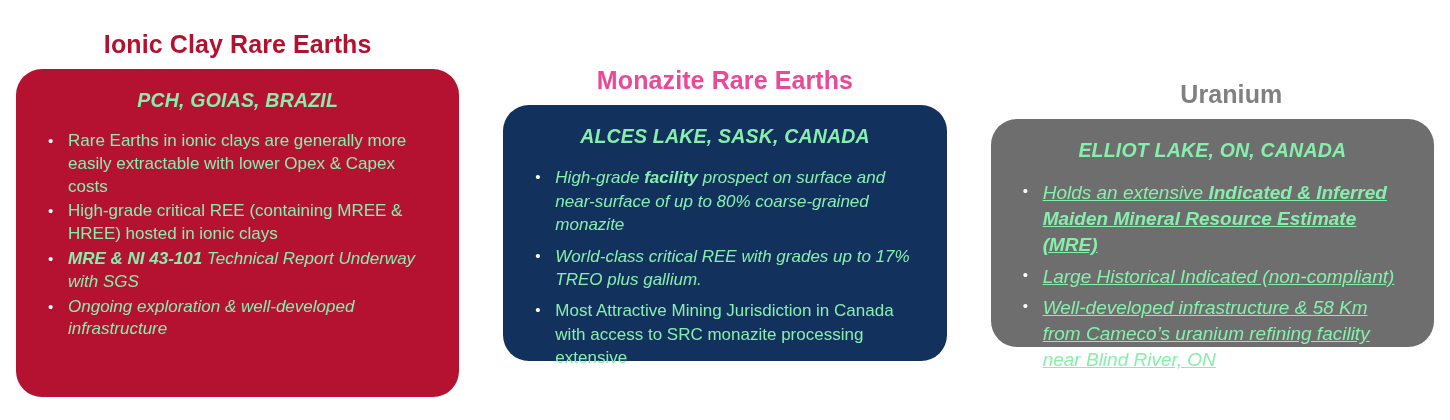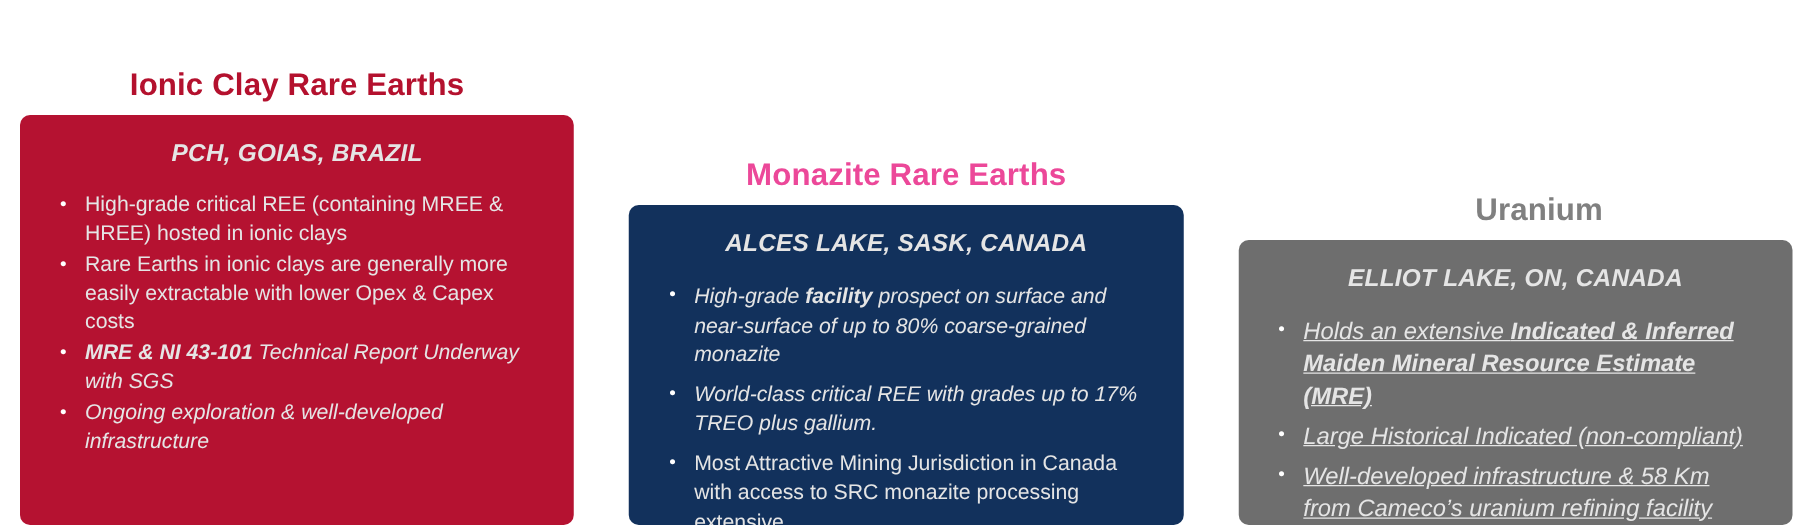--- a/index.html
+++ b/index.html
@@ -12,21 +12,21 @@
     background: #ffffff;
     font-family: "Liberation Sans", sans-serif;
     overflow: hidden;
   }
   .board {
     position: relative;
     width: 1450px;
     height: 420px;
     display: flex;
     flex-direction: row;
-    align-items: flex-end;
+    align-items: center;
     justify-content: space-between;
     box-sizing: border-box;
     padding: 0 16px;
     gap: 44px;
   }
   .column {
     width: 470px;
     display: flex;
     flex-direction: column;
     align-items: center;
@@ -35,23 +35,23 @@
     font-size: 25px;
     font-weight: bold;
     letter-spacing: 0.1px;
     margin: 8px 0 10px 0;
     text-align: center;
     line-height: 1.1;
   }
   .card {
     box-sizing: border-box;
     width: 100%;
-    border-radius: 8px;
+    border-radius: 26px;
     padding: 20px 26px 22px 26px;
-    color: #e5e5e5;
+    color: #86efac;
   }
   .card-title {
     font-size: 19.5px;
     font-weight: bold;
     font-style: italic;
     text-align: center;
     letter-spacing: 0.2px;
     margin-bottom: 18px;
     line-height: 1.2;
   }
@@ -91,22 +91,22 @@
 </head>
 <body>
 
 <div class="board">
 
   <div class="column col-clay">
     <div class="col-heading" style="color: rgb(180, 17, 46);">Ionic Clay Rare Earths</div>
     <div class="card" style="background: rgb(181, 18, 49);">
       <div class="card-title">PCH, GOIAS, BRAZIL</div>
       <ul class="bullets">
+          <li><span>Rare Earths in ionic clays are generally more easily extractable with lower Opex &amp; Capex costs</span></li>
           <li><span>High-grade critical REE (containing MREE &amp; HREE) hosted in ionic clays</span></li>
-          <li><span>Rare Earths in ionic clays are generally more easily extractable with lower Opex &amp; Capex costs</span></li>
           <li><span class="bd it">MRE &amp; NI 43-101</span><span class="it"> Technical Report Underway with SGS</span></li>
           <li><span class="it">Ongoing exploration &amp; well-developed infrastructure</span></li>
         </ul>
     </div>
   </div>
 
   <div class="column col-mon">
     <div class="col-heading" style="color: #ec4899;">Monazite Rare Earths</div>
     <div class="card" style="background: rgb(18, 49, 92);">
       <div class="card-title">ALCES LAKE, SASK, CANADA</div>

